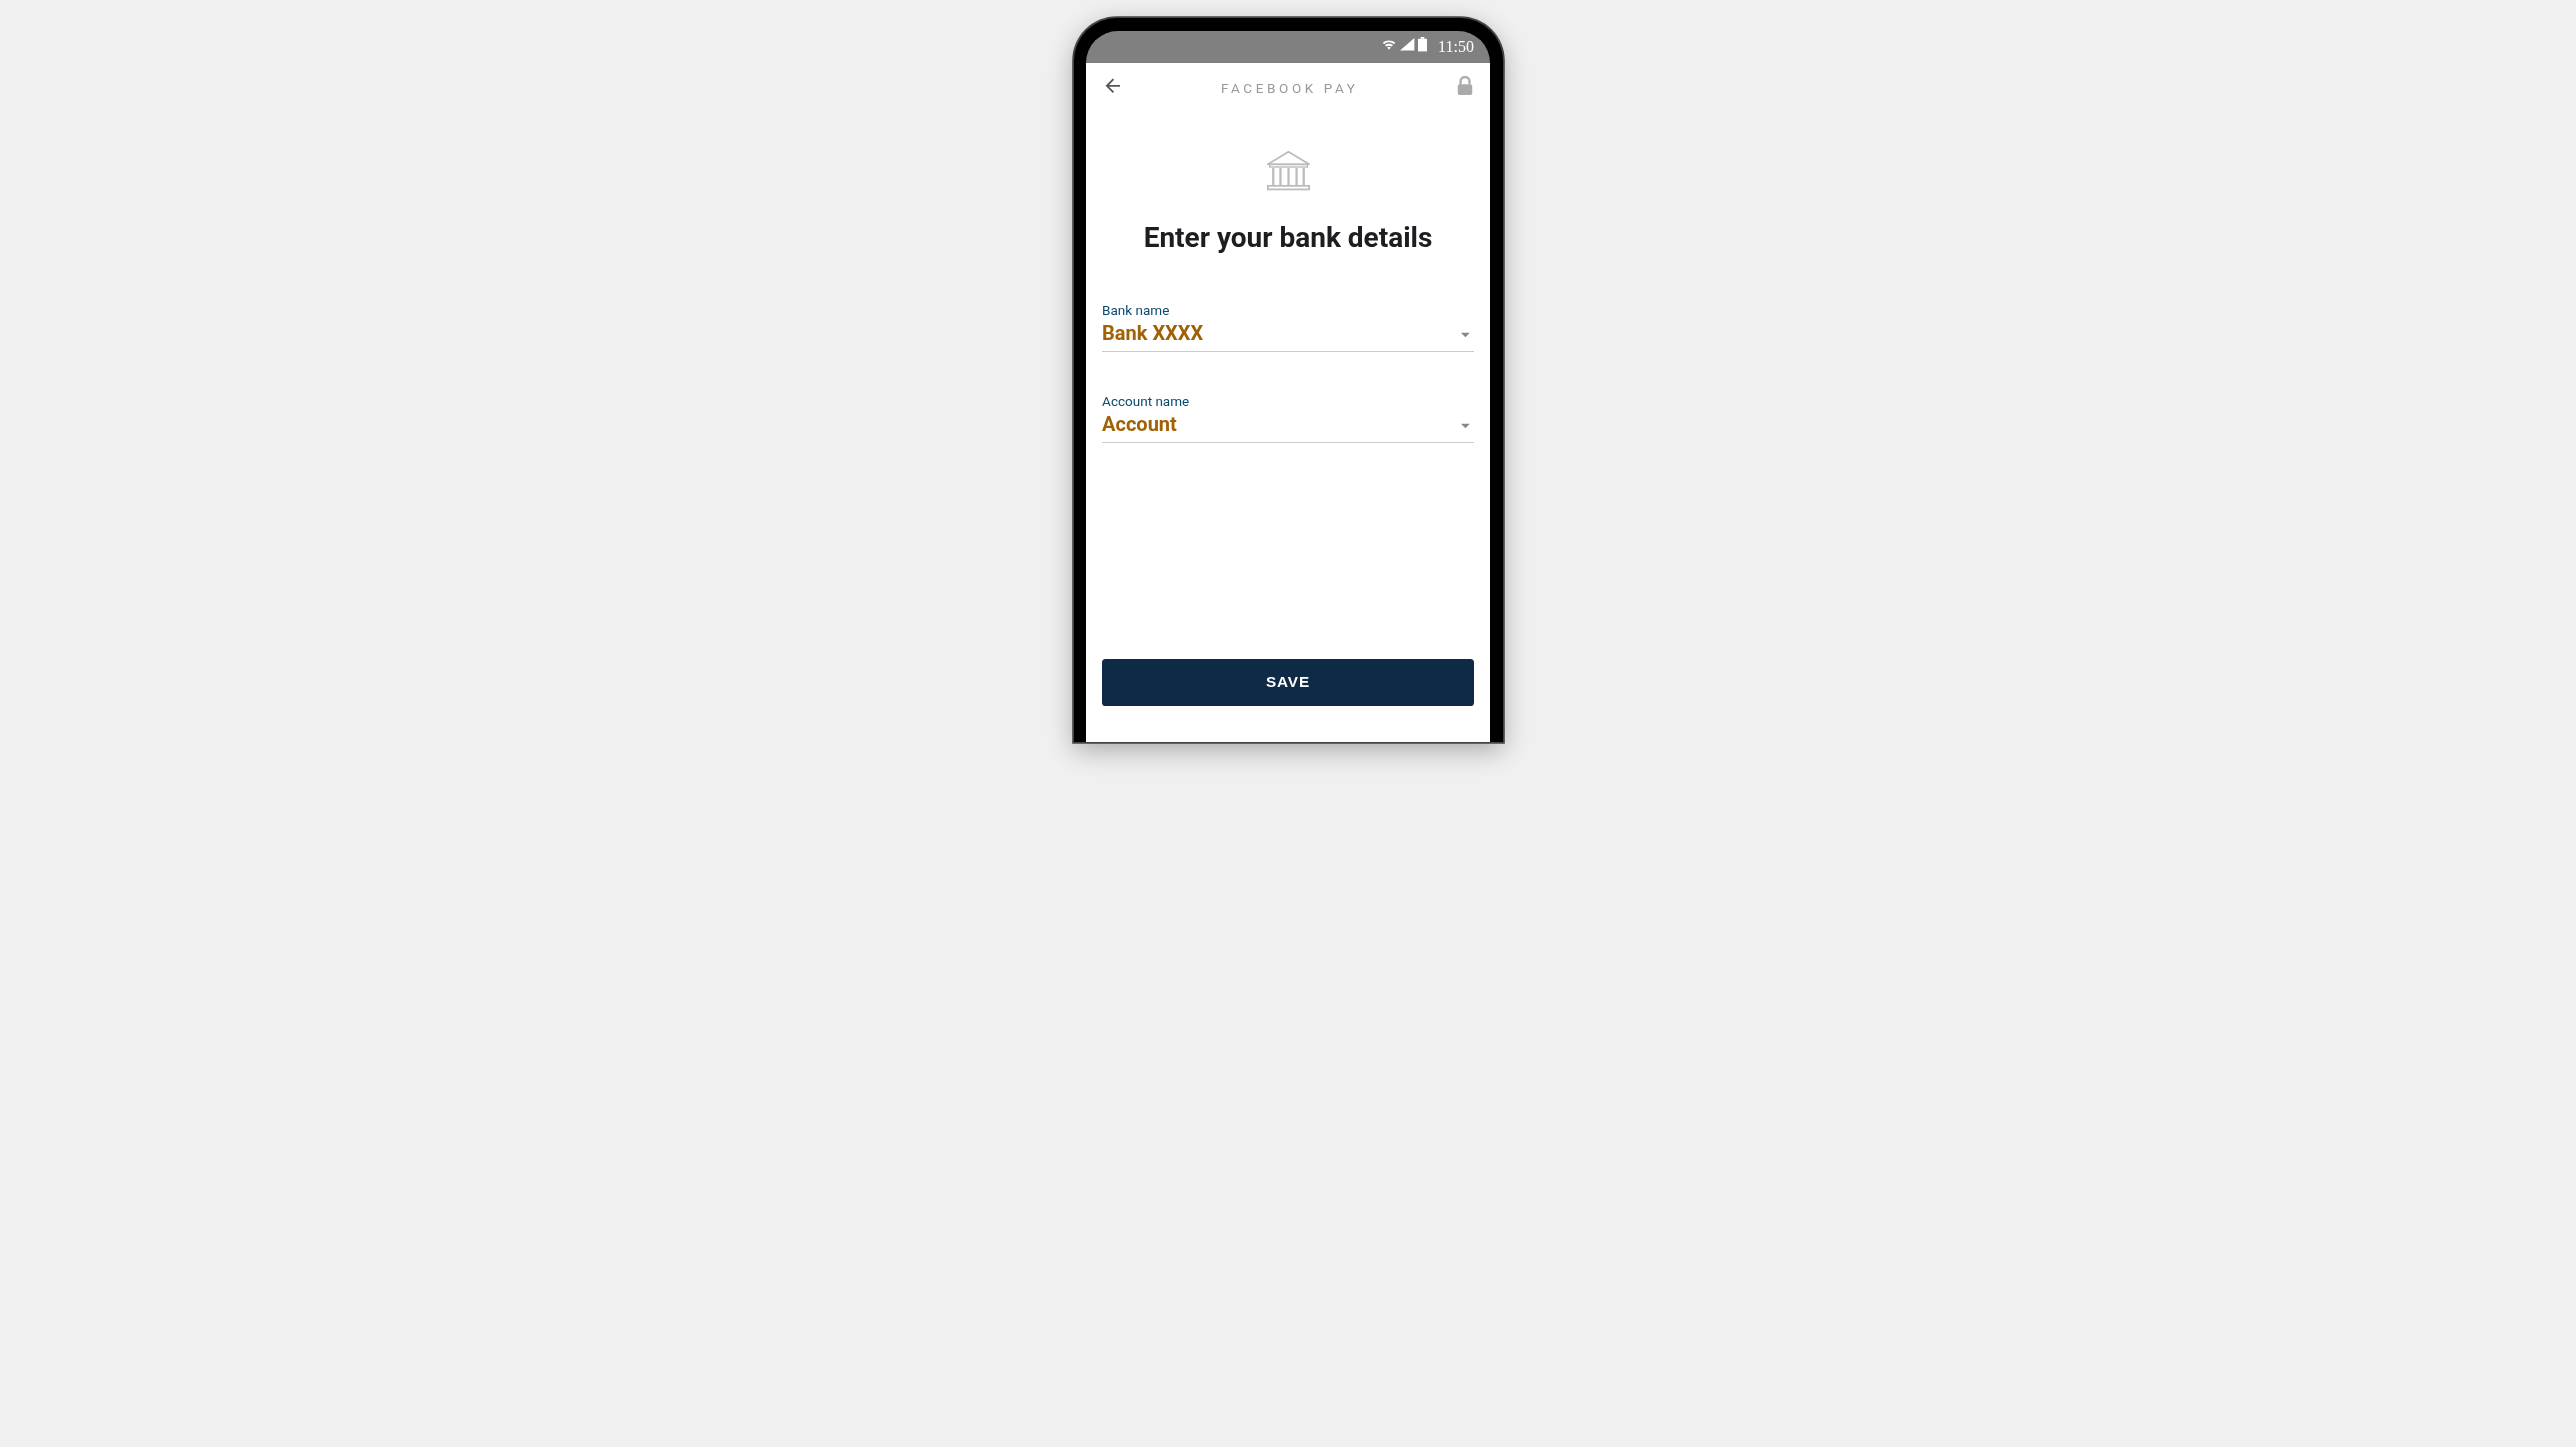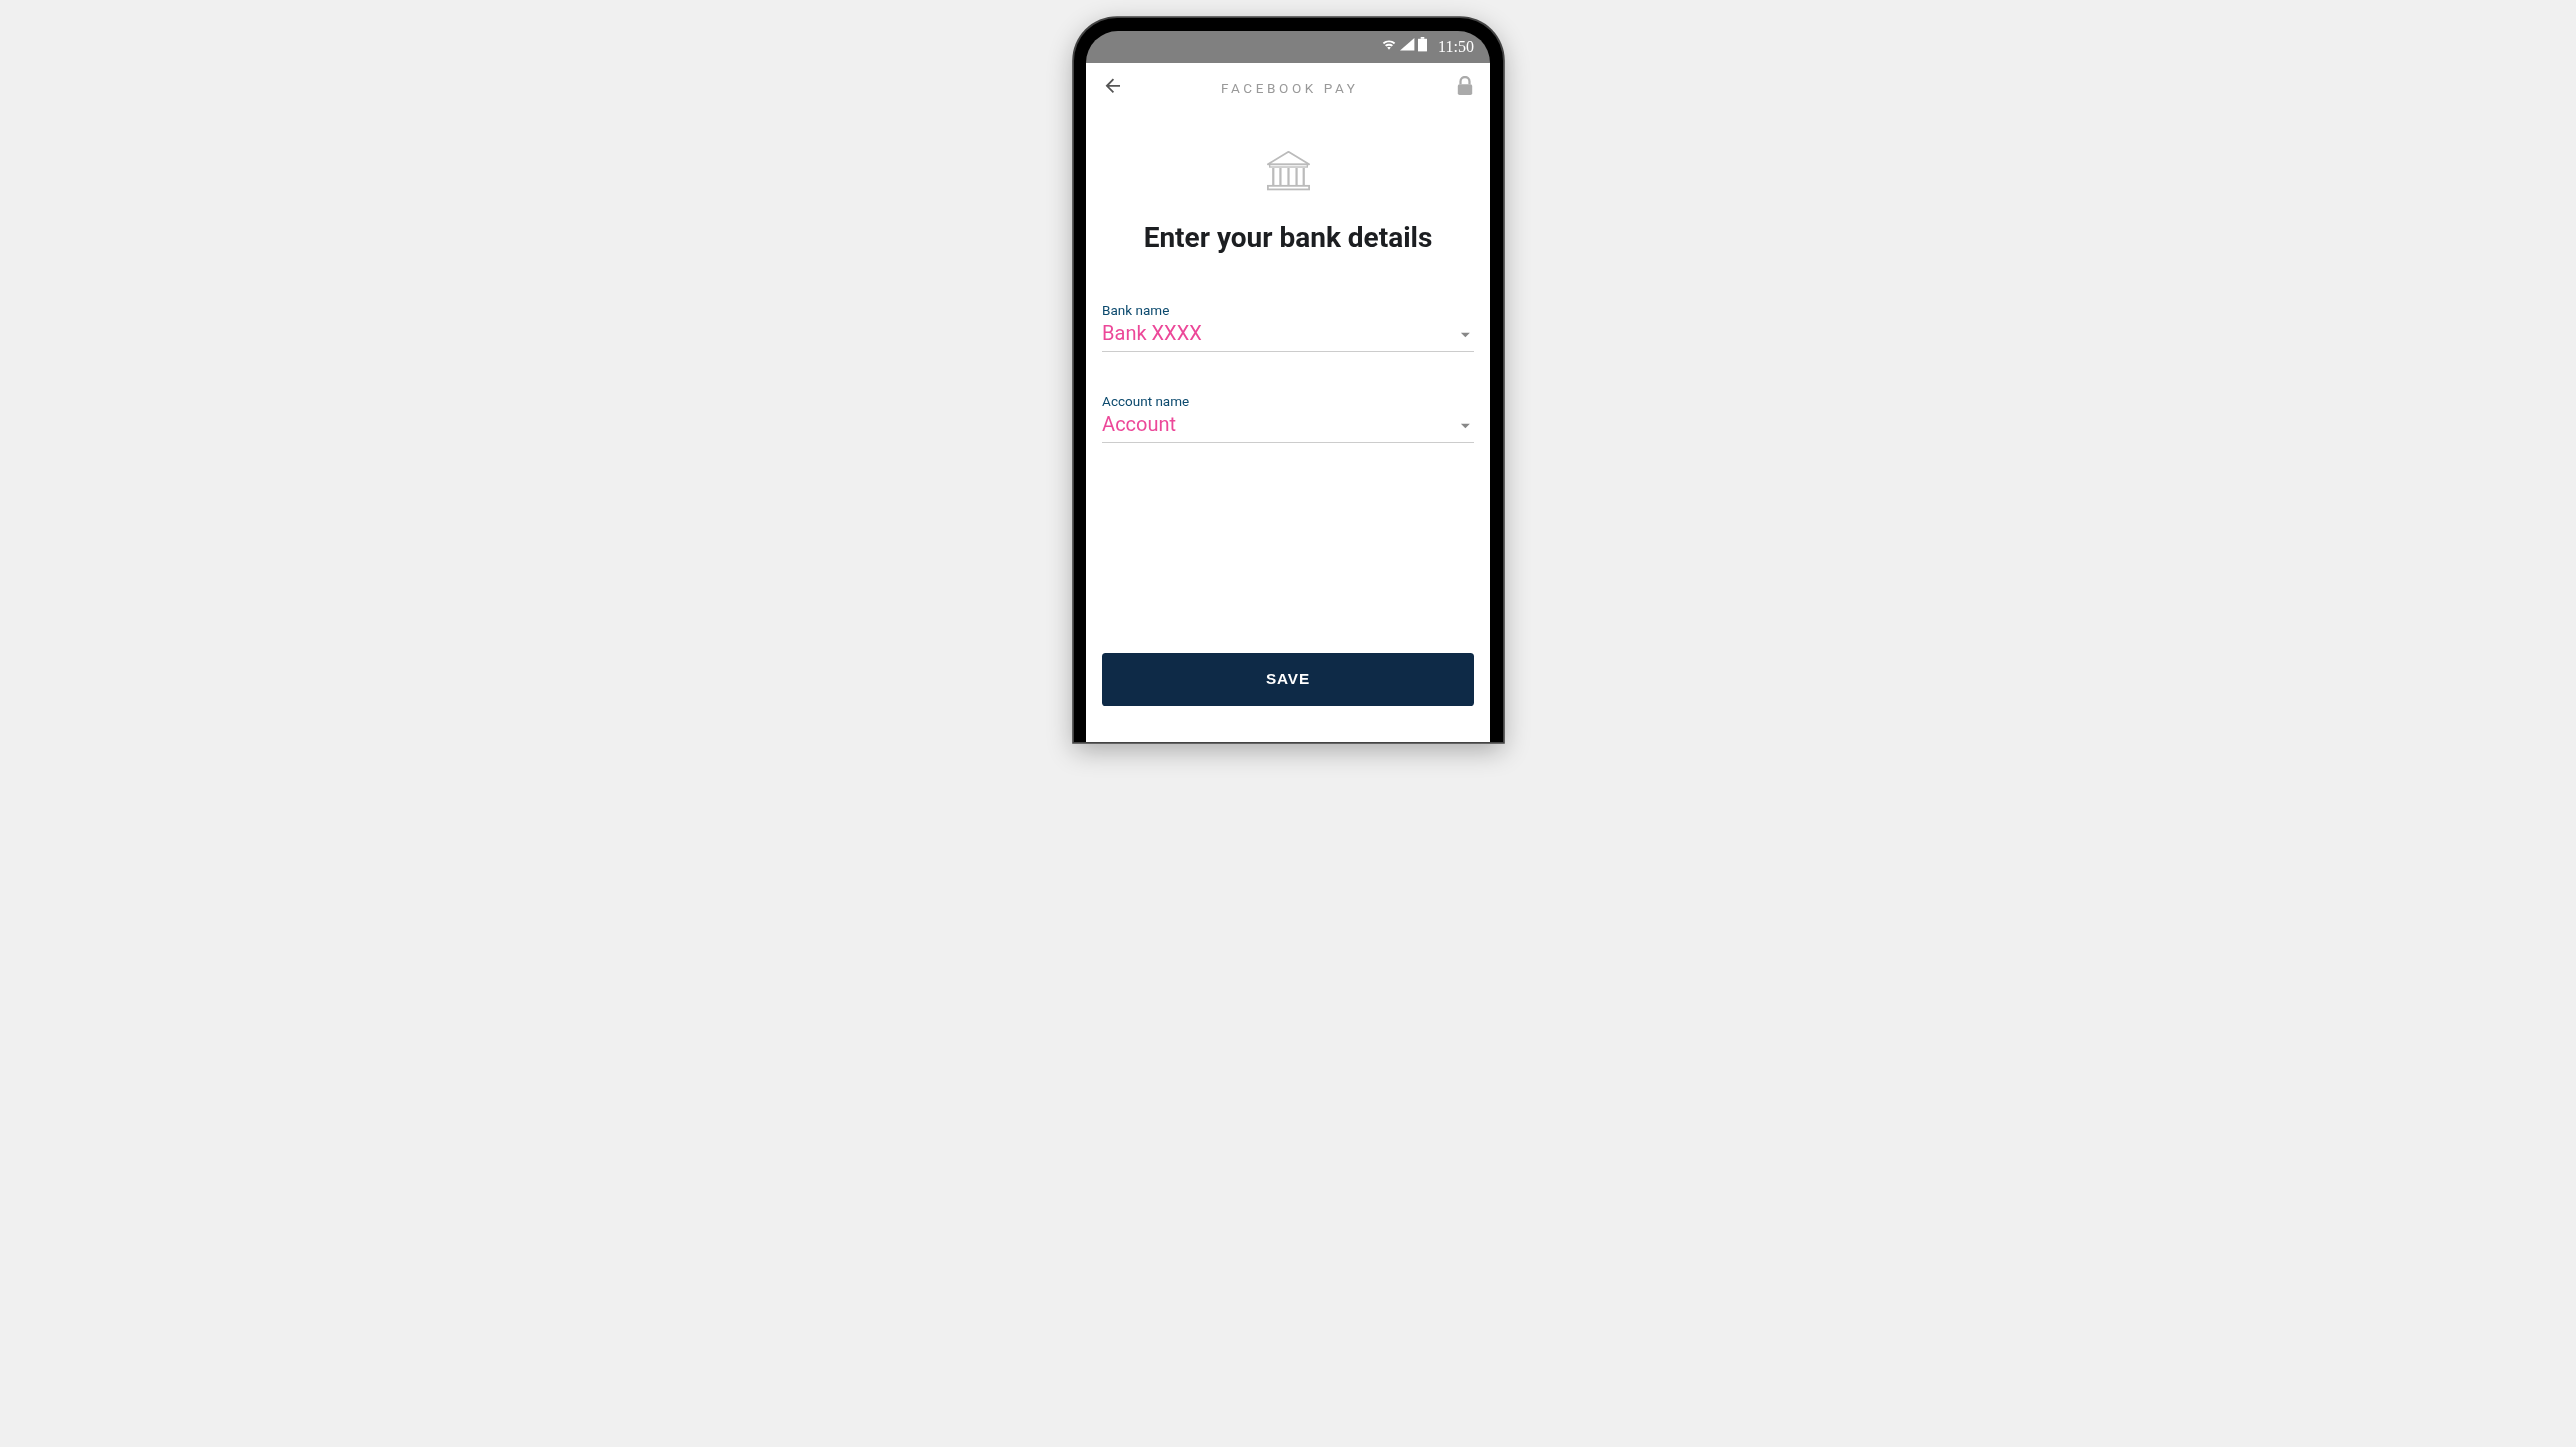--- a/index.html
+++ b/index.html
@@ -93,40 +93,40 @@
       margin-bottom: 3.6px;
       margin-top: 16px;
     }
     .form-field {
       position: relative;
       border-bottom: 0.9px solid #ccc;
       padding-bottom: 5.4px;
     }
     .form-value {
       font-size: 20px;
-      color: #ec4899;
-      font-weight: 400;
+      color: #a16207;
+      font-weight: 700;
       background: transparent;
       border: none;
       width: 100%;
       outline: none;
       padding: 1.8px 0;
     }
     .dropdown-caret {
       position: absolute;
       right: 3.6px;
       top: 50%;
       transform: translateY(-60%);
     }
     .save-button {
       background: #0e2a47;
       color: #fff;
       border: none;
       border-radius: 3.6px;
-      height: 53px;
+      height: 47px;
       font-size: 15.3px;
       font-weight: 700;
       letter-spacing: 0.9px;
       cursor: pointer;
       margin-top: auto;
     }
     .spacer {
       flex: 1;
       min-height: 72px;
     }

